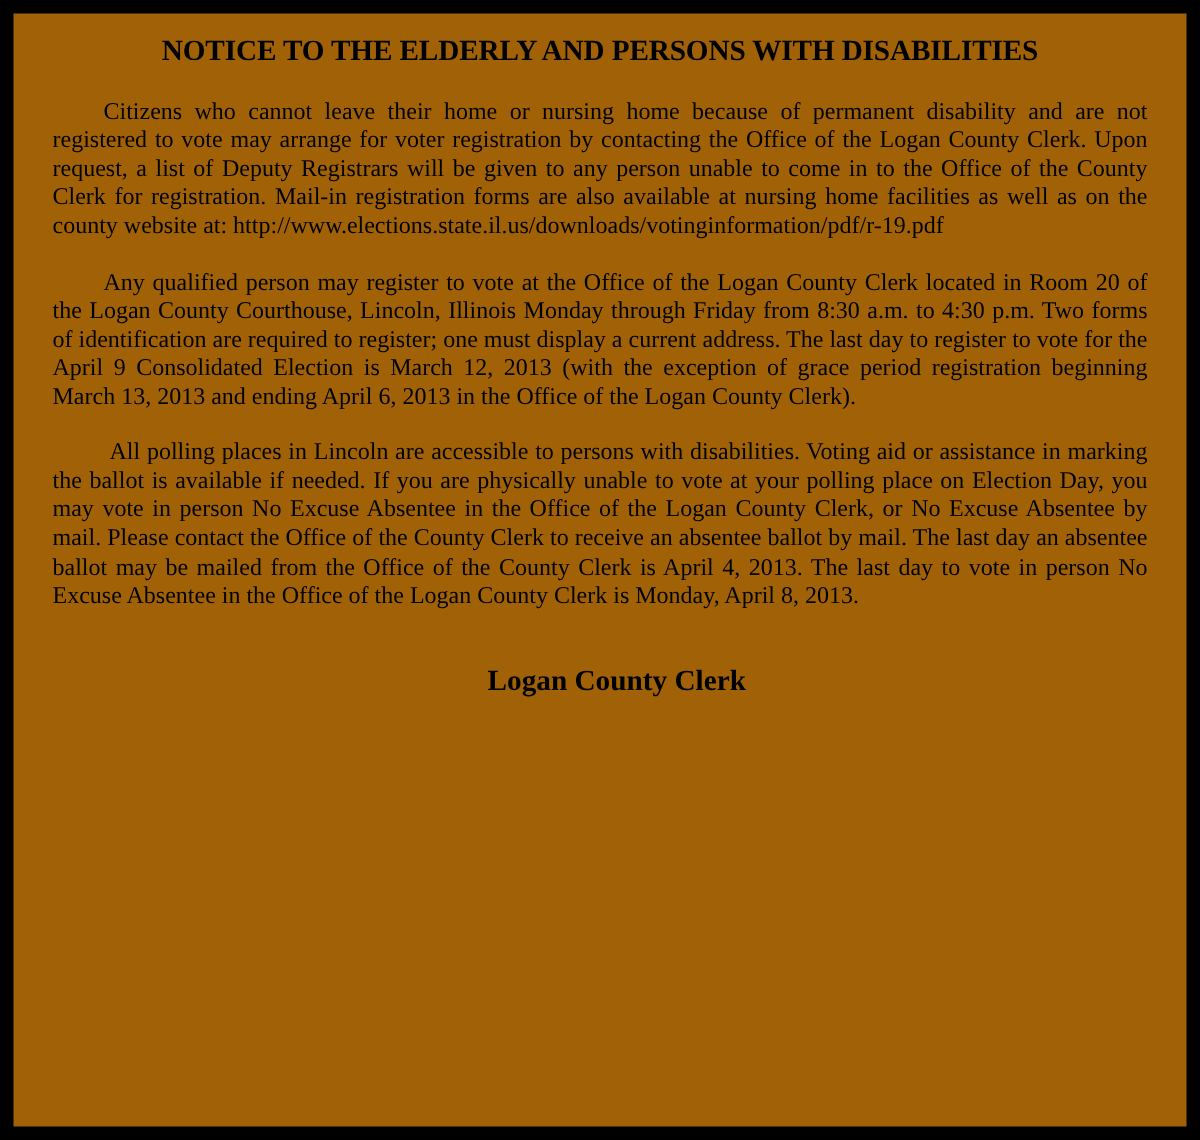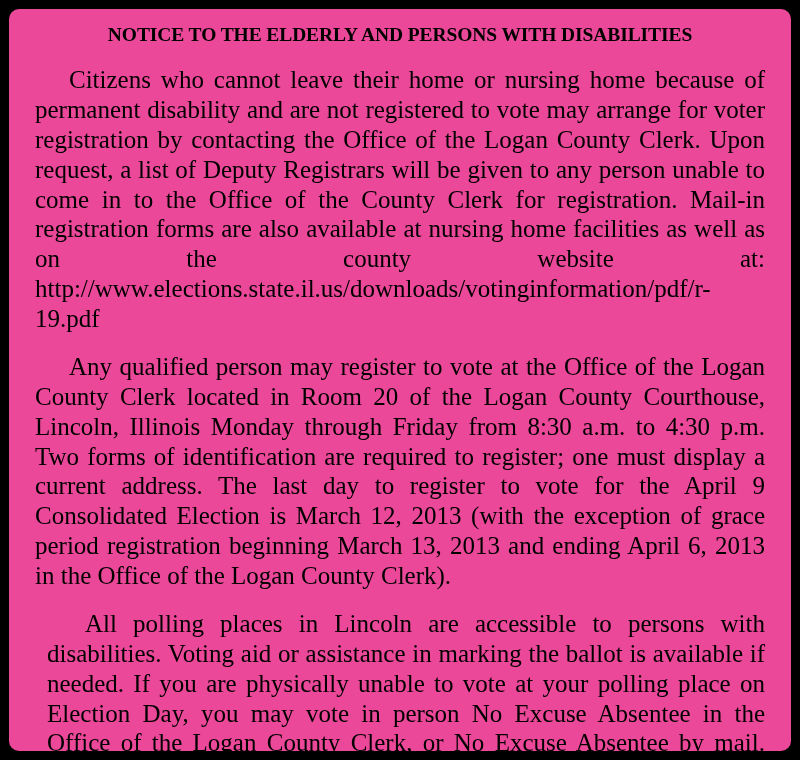--- a/index.html
+++ b/index.html
@@ -16,49 +16,47 @@
     box-sizing: border-box;
     width: 800px;
     height: 760px;
     background: #000000;
     padding: 9px;
   }
   .notice-sheet {
     box-sizing: border-box;
     width: 100%;
     height: 100%;
-    background: #ec4899;
+    background: #a16207;
     padding: 14px 26px 10px 26px;
     overflow: hidden;
-    border-radius: 10px;
   }
   .notice-title {
     text-align: center;
     font-weight: bold;
     font-size: 19.5px;
     line-height: 1.18;
     letter-spacing: -0.1px;
     margin: 0 0 2px 0;
   }
   .notice-title .line2 {
     display: block;
   }
   .body-para {
-    font-size: 25px;
+    font-size: 16px;
     line-height: 1.195;
     text-align: justify;
     text-justify: inter-word;
     margin: 0;
     padding: 0;
     text-indent: 34px;
     hyphens: manual;
   }
   .body-para.tight-indent {
     text-indent: 38px;
-    margin-left: 12px;
   }
   .para-gap {
     height: 18px;
   }
   .top-gap {
     height: 17px;
   }
   .signature-block {
     margin-top: 18px;
     font-weight: bold;
@@ -93,16 +91,17 @@
     <p class="body-para">Any qualified person may register to vote at the Office of the Logan County Clerk located in Room 20 of the Logan County Courthouse, Lincoln, Illinois Monday through Friday from 8:30 a.m. to 4:30 p.m.  Two forms of identification are required to register; one must display a current address.  The last day to register to vote for the April 9 Consolidated Election is March 12, 2013 (with the exception of grace period registration beginning March 13, 2013 and ending April 6, 2013 in the Office of the Logan County Clerk).</p>
 
     <div class="para-gap"></div>
 
     <p class="body-para tight-indent">All polling places in Lincoln are accessible to persons with disabilities.  Voting aid or assistance in marking the ballot is available if needed.  If you are physically unable to vote at your polling place on Election Day, you may vote in person No Excuse Absentee in the Office of the Logan County Clerk, or No Excuse Absentee by mail.  Please contact the Office of the County Clerk to receive an absentee ballot by mail. The last day an absentee ballot may be mailed from the Office of the County Clerk is April 4, 2013. The last day to vote in person No Excuse Absentee in the Office of the Logan County Clerk is Monday, April 8, 2013.</p>
 
     <div class="para-gap"></div>
 
 
     <div class="signature-block">
+      <span class="signature-title">Logan County Clerk</span>
     </div>
 
   </div>
 </div>
 
 </body></html>

